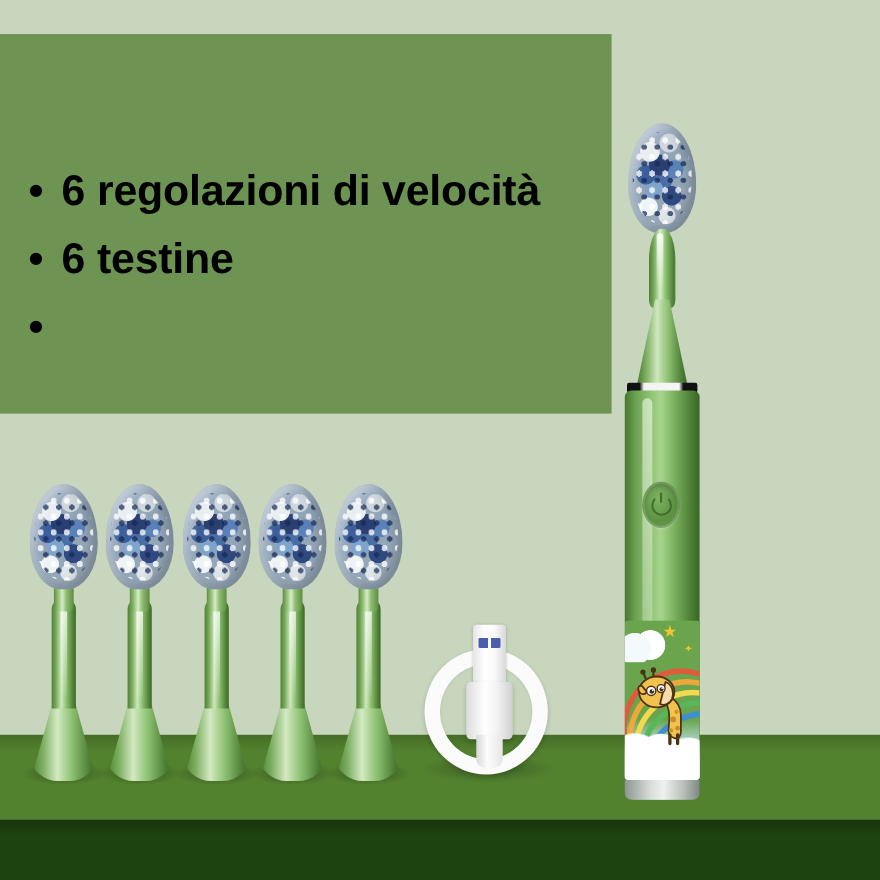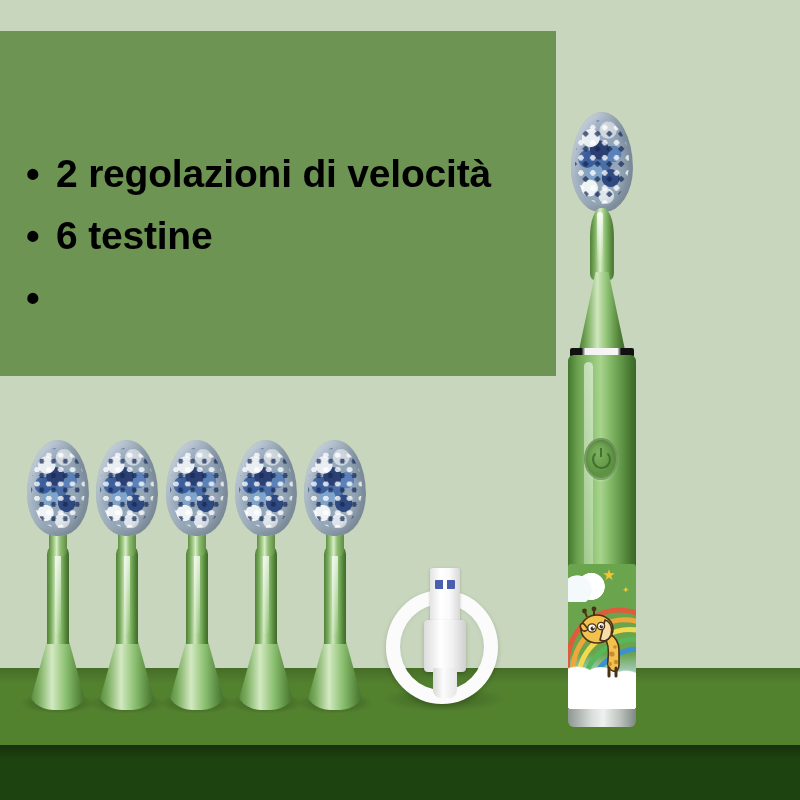--- a/index.html
+++ b/index.html
@@ -236,21 +236,21 @@
   <div class="band" id="band-light"></div>
   <div class="band" id="band-mid"></div>
   <div class="band" id="band-mid-shadow"></div>
   <div class="band" id="band-dark"></div>
   <div class="band" id="band-dark-shadow"></div>
 
   <div id="feature-panel">
     <ul id="feature-list">
       <li>
         <span class="bullet">•</span>
-        <span>2 regolazioni di velocità</span>
+        <span>6 regolazioni di velocità</span>
       </li>
       <li>
         <span class="bullet">•</span>
         <span>6 testine</span>
       </li>
       <li>
         <span class="bullet">•</span>
       </li>
     </ul>
   </div>

